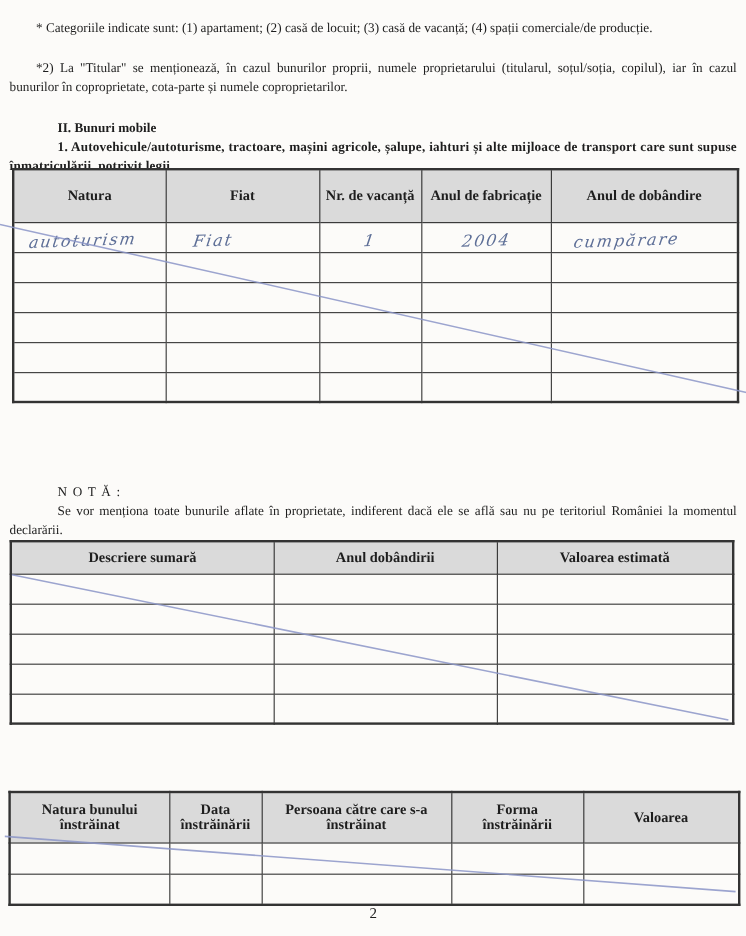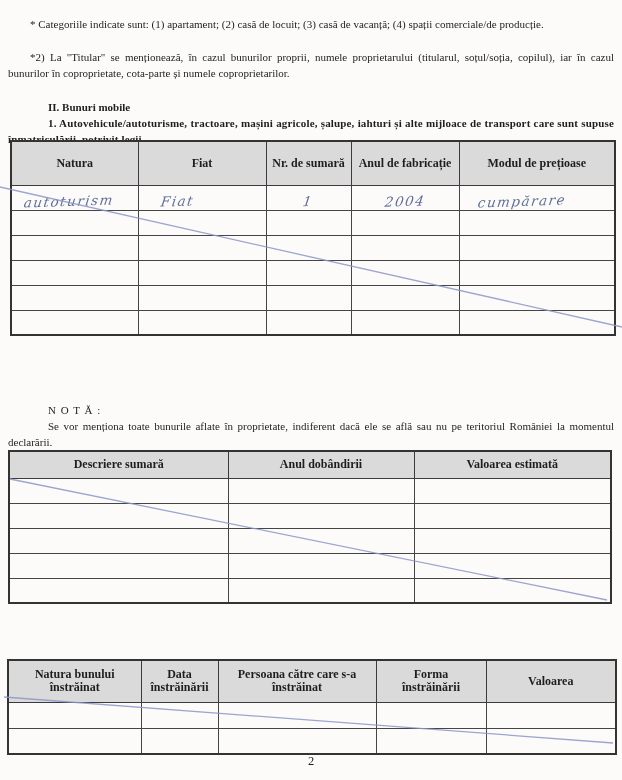--- a/index.html
+++ b/index.html
@@ -64,23 +64,23 @@
       <col style="width:127px">
         <col style="width:128px">
         <col style="width:85px">
         <col style="width:108px">
         <col style="width:156px">
     </colgroup>
     <thead>
       <tr style="height:44px">
         <th>Natura</th>
         <th>Fiat</th>
-        <th>Nr. de sumară</th>
+        <th>Nr. de vacanță</th>
         <th>Anul de fabricație</th>
-        <th>Modul de prețioase</th>
+        <th>Anul de dobândire</th>
       </tr>
     </thead>
     <tbody>
       <tr style="height:25px">
         <td class="vbottom"><span class="hw" style="padding-left:8px"><span class="hw-text">autoturism</span></span></td>
         <td class="vbottom"><span class="hw" style="padding-left:18px"><span class="hw-text">Fiat</span></span></td>
         <td class="vbottom center"><span class="hw"><span class="hw-text">1</span></span></td>
         <td class="vbottom center"><span class="hw"><span class="hw-text">2004</span></span></td>
         <td class="vbottom"><span class="hw" style="padding-left:14px"><span class="hw-text">cumpărare</span></span></td>
       </tr>

